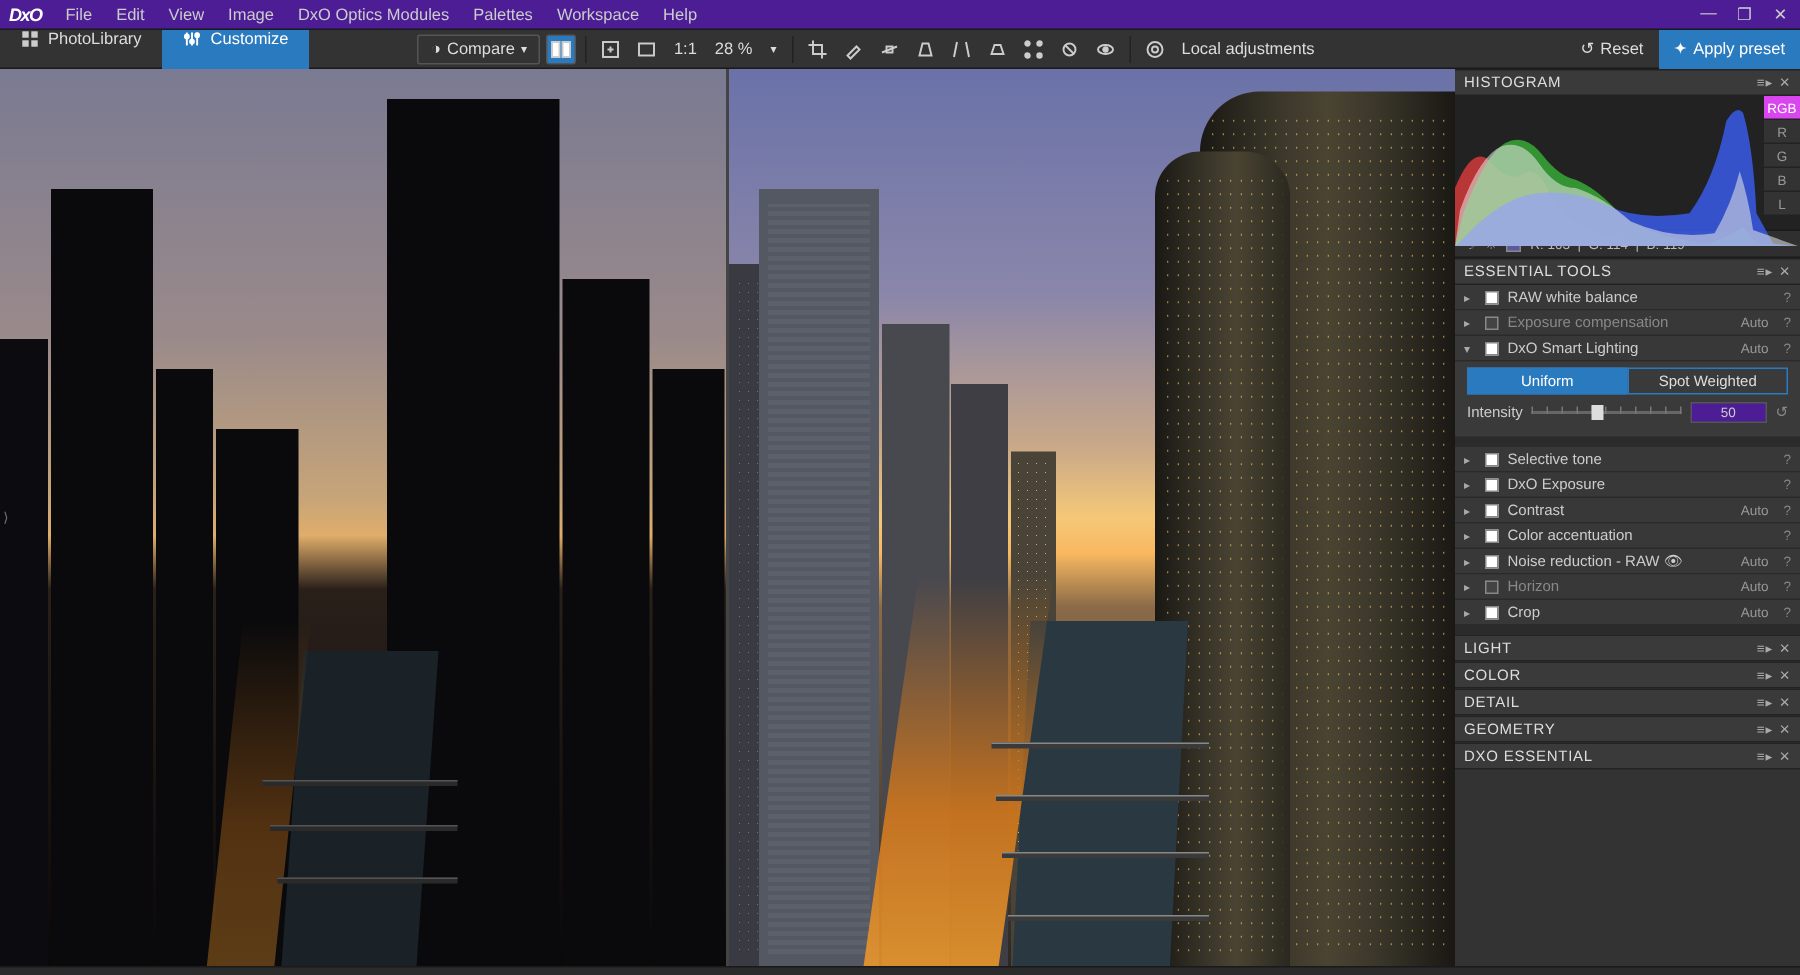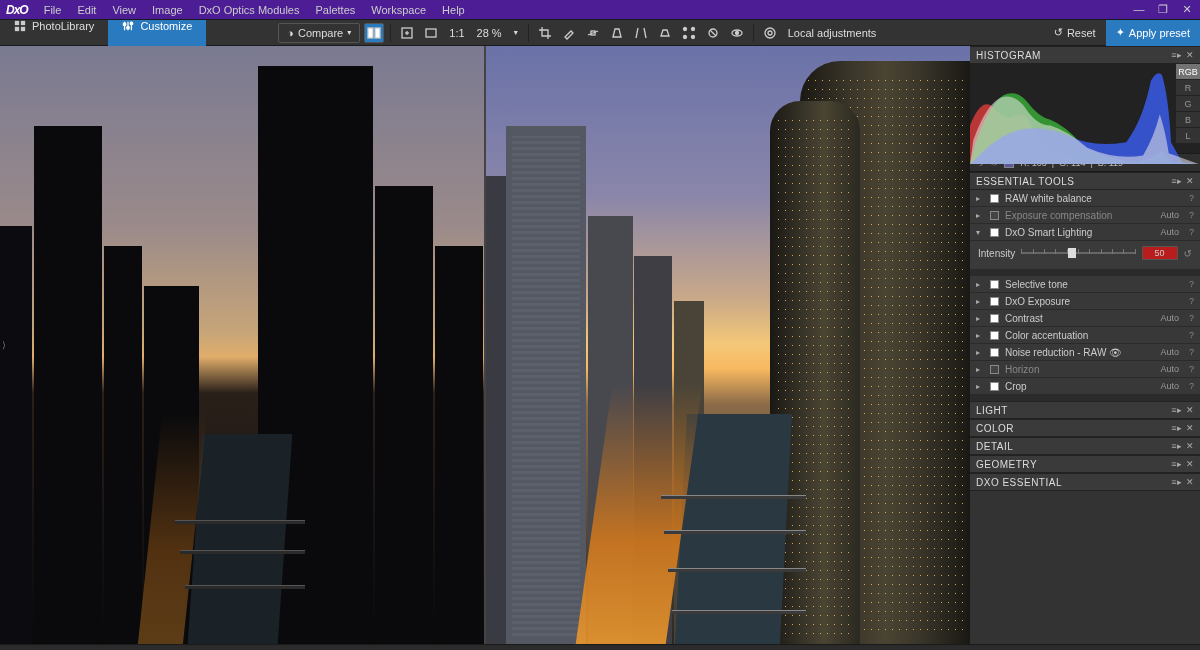--- a/index.html
+++ b/index.html
@@ -25,21 +25,21 @@
 .viewer .pane{flex:1;position:relative;overflow:hidden}
 .viewer .sep{width:2px;background:#444}
 .sky{position:absolute;inset:0}
 .sidepanel{width:230px;background:#333;display:flex;flex-direction:column;font-size:10px;color:#ccc;overflow:hidden}
 .panel-head{height:18px;background:#3a3a3a;display:flex;align-items:center;padding:0 6px;color:#ddd;font-size:10px;letter-spacing:.5px;border-top:1px solid #222;border-bottom:1px solid #222}
 .panel-head .pctl{margin-left:auto;display:flex;gap:4px;color:#aaa;font-size:9px}
 .histo{height:90px;background:#222;position:relative;border-bottom:1px solid #1a1a1a}
 .histo svg{position:absolute;inset:0}
 .histo-tabs{position:absolute;right:0;top:0;width:24px;display:flex;flex-direction:column}
 .histo-tabs span{height:16px;display:flex;align-items:center;justify-content:center;font-size:9px;background:#333;color:#999;border-bottom:1px solid #222}
-.histo-tabs span.on{background:#737373;color:#fff}
+.histo-tabs span.on{background:#d946ef;color:#fff}
 .histo-foot{height:18px;background:#2f2f2f;display:flex;align-items:center;padding:0 6px;gap:6px;font-size:9px;color:#bbb;border-bottom:1px solid #1a1a1a}
 .histo-foot .sw{width:10px;height:10px;background:#5a5a9f;border:1px solid #888}
 .tool-row{height:17px;display:flex;align-items:center;padding:0 6px;gap:6px;color:#ccc;border-bottom:1px solid #2a2a2a;background:#383838}
 .tool-row .tri{width:8px;color:#aaa;font-size:8px}
 .tool-row .chk{width:9px;height:9px;border:1px solid #888;background:#fff}
 .tool-row .chk.off{background:#444}
 .tool-row .lbl{flex:1}
 .tool-row .auto{color:#999;font-size:9px}
 .tool-row .q{color:#888;font-size:9px;margin-left:4px}
 .tool-row.dim .lbl{color:#888}
@@ -48,21 +48,21 @@
 .seg span{flex:1;display:flex;align-items:center;justify-content:center;font-size:10px;border:1px solid #2a7abf;color:#ddd}
 .seg span.on{background:#2a7abf;color:#fff}
 .moderow{display:flex;align-items:center;gap:6px;height:18px;margin-bottom:4px}
 .moderow select{flex:1;background:#2a2a2a;color:#ccc;border:1px solid #555;font-size:10px;height:16px}
 .sliderow{display:flex;align-items:center;gap:6px;height:16px}
 .slider{flex:1;height:12px;position:relative}
 .slider .track{position:absolute;top:5px;left:0;right:0;height:2px;background:#666}
 .slider .ticks{position:absolute;top:2px;left:0;right:0;height:8px;display:flex;justify-content:space-between}
 .slider .ticks i{width:1px;height:5px;background:#777}
 .slider .thumb{position:absolute;top:1px;width:8px;height:10px;background:#ddd;left:44%;transform:translateX(-50%)}
-.sliderow .val{width:36px;background:#b91c1c;border:1px solid #555;text-align:center;height:14px;line-height:12px;font-size:9px}
+.sliderow .val{width:51px;background:#4c1d95;border:1px solid #555;text-align:center;height:14px;line-height:12px;font-size:9px}
 .statusbar{height:6px;background:#2b2b2b;border-top:1px solid #1a1a1a}
 .edge{position:absolute;left:0;top:46px;bottom:6px;width:8px;display:flex;align-items:center;justify-content:center;color:#777;font-size:9px}
 
 .bld{position:absolute;background:#0a0a0c}
 .win-grid{position:absolute;background-image:radial-gradient(circle,#f3c15a 0.6px,transparent 0.6px);background-size:6px 6px;opacity:.85}
 .street{position:absolute;background:linear-gradient(to top,#f39b2a,#d87a1a 40%,transparent);opacity:.85}
 .river{position:absolute;background:#1a2228}
 .bridge{position:absolute;height:4px;background:#2a2a2a;border-top:1px solid #555}
 </style>
 </head>
@@ -305,20 +305,24 @@
           <span class="q">?</span>
         </div>
         <div class="tool-row">
           <span class="tri">▾</span>
           <span class="chk "></span>
           <span class="lbl">DxO Smart Lighting</span>
           <span class="auto">Auto</span>
           <span class="q">?</span>
         </div>
         <div class="smart-body">
+          <div class="seg">
+            <span class="on">Uniform</span>
+            <span>Spot Weighted</span>
+          </div>
           <div class="sliderow">
             <span>Intensity</span>
             <div class="slider">
               <div class="track"></div>
               <div class="ticks">
                 <i></i>
                 <i></i>
                 <i></i>
                 <i></i>
                 <i></i>

